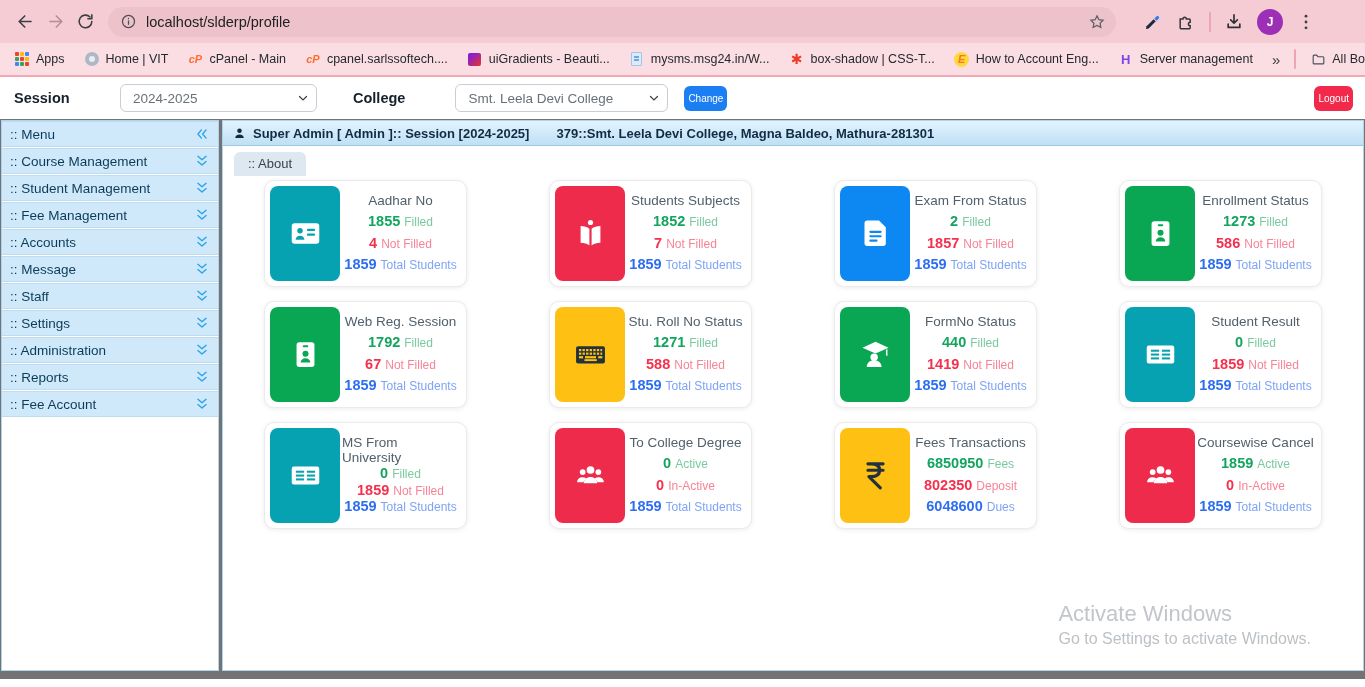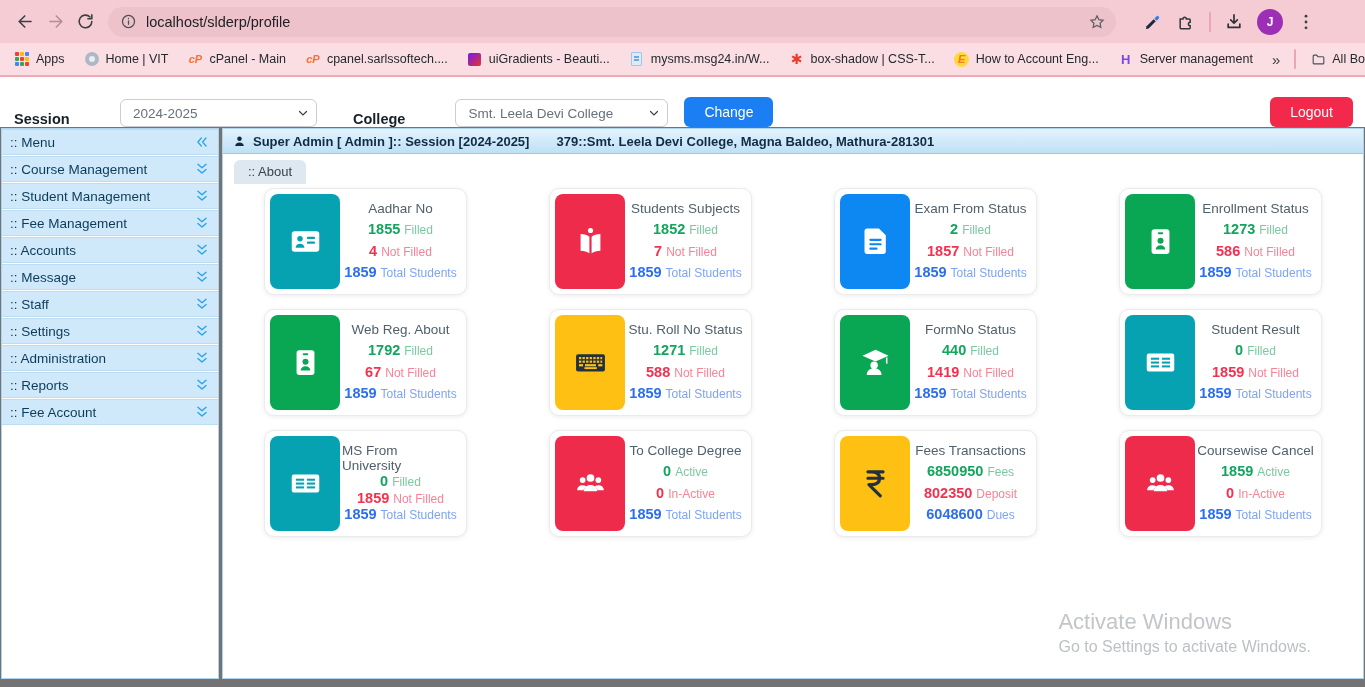--- a/index.html
+++ b/index.html
@@ -32,28 +32,28 @@
   .doc-ico:after { content:""; position:absolute; left:2px; top:3px; width:5px; height:1.5px; background:#6fa8dc; box-shadow:0 3px 0 #6fa8dc; }
   .ast { color:#ee3b25; font-size:14px; line-height:1; }
   .env { width:15px; height:15px; border-radius:50%; background:#ffd83d; color:#f47b20;
     font-weight:bold; font-style:italic; font-size:11px; display:flex; align-items:center; justify-content:center; }
   .srv { color:#7b48e8; font-weight:bold; font-size:13px; }
   .bm-overflow { margin-left:auto; display:flex; align-items:center; gap:14px; }
   .chev2 { font-size:15px; color:#3c4043; }
   .pink-line { height:2px; background:#f2a9b4; }
 
   
-  .session-bar { height:50px; background:#fff; display:flex; align-items:flex-end; padding:0 12px 0 14px; }
+  .session-bar { height:42px; background:#fff; display:flex; align-items:center; padding:0 12px 0 14px; }
   .sb-label { font-size:14.5px; font-weight:bold; color:#15202b; }
   .sel-wrap { position:relative;border-radius:10px; }
   .sel-wrap select { appearance:none; -webkit-appearance:none; border:1px solid #c9ced4; border-radius:6px;
     height:28px; padding:0 26px 0 12px; font-size:13.5px; color:#67717a; background:#fff;
     font-family:"Liberation Sans",sans-serif; }
   .sel-wrap svg { position:absolute; right:8px; top:8px; width:12px; height:12px; pointer-events:none; }
-  .btn { border:none; border-radius:6px; color:#fff; font-size:14px; padding:7px 20px;
+  .btn { border:none; border-radius:6px; color:#fff; font-size:10px; padding:7px 4px;
     font-family:"Liberation Sans",sans-serif; cursor:pointer; }
   .btn-change { background:#1b7ef2; }
   .btn-logout { background:#f2294b; margin-left:auto; }
 
   
   .main { display:flex; height:560px; background:#737373; gap:3px; padding:1px 1px 8px 1px; }
   .sidebar { width:218px; background:#fff; border:1px solid #aed3eb; flex:none; }
   .side-item { height:26px; background:#cfe9fb; border-top:1px solid #bddcf0; border-bottom:1px solid #bddcf0;
     margin-bottom:1px; display:flex; align-items:center; justify-content:space-between;
     padding:0 9px 0 8px; font-size:13.5px; color:#0c3b58; cursor:pointer; }
@@ -395,21 +395,21 @@
         <div class="card">
           <div class="tile" style="--tile: #09a653;">
             <svg viewBox="0 0 24 24">
                 <rect class="w" x="5.5" y="3" width="13" height="18" rx="2"></rect>
                 <rect class="c" x="10" y="5.2" width="4" height="1.5" rx=".7"></rect>
                 <circle class="c" cx="12" cy="11.5" r="2.2"></circle>
                 <path class="c" d="M8.5 17.8c0-1.9 1.6-3.1 3.5-3.1s3.5 1.2 3.5 3.1z"></path>
               </svg>
           </div>
           <div class="card-body">
-            <div class="card-title">Web Reg. About</div>
+            <div class="card-title">Web Reg. Session</div>
             <div class="stat-row g"><span class="num">1792</span><span class="lbl">Filled</span></div>
             <div class="stat-row r"><span class="num">67</span><span class="lbl">Not Filled</span></div>
             <div class="stat-row b"><span class="num">1859</span><span class="lbl">Total Students</span></div>
           </div>
         </div>
 
         <div class="card">
           <div class="tile" style="--tile: #fdc013;">
             <svg viewBox="0 0 24 24">
                 <rect class="d" x="1.5" y="6" width="21" height="12.5" rx="1.5"></rect>

